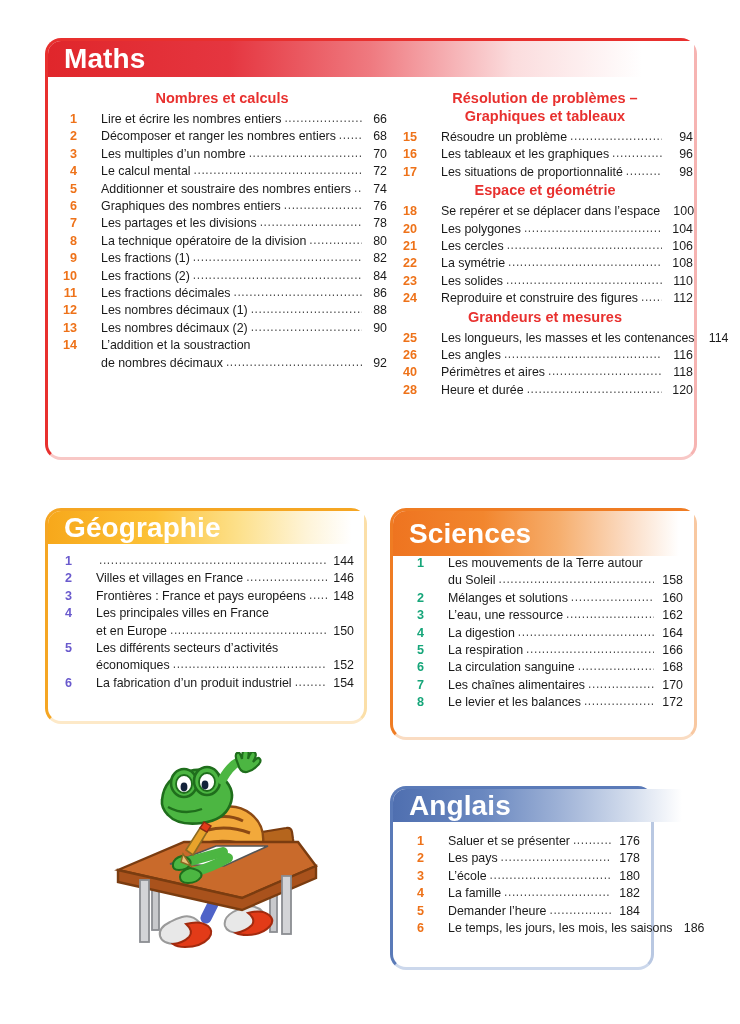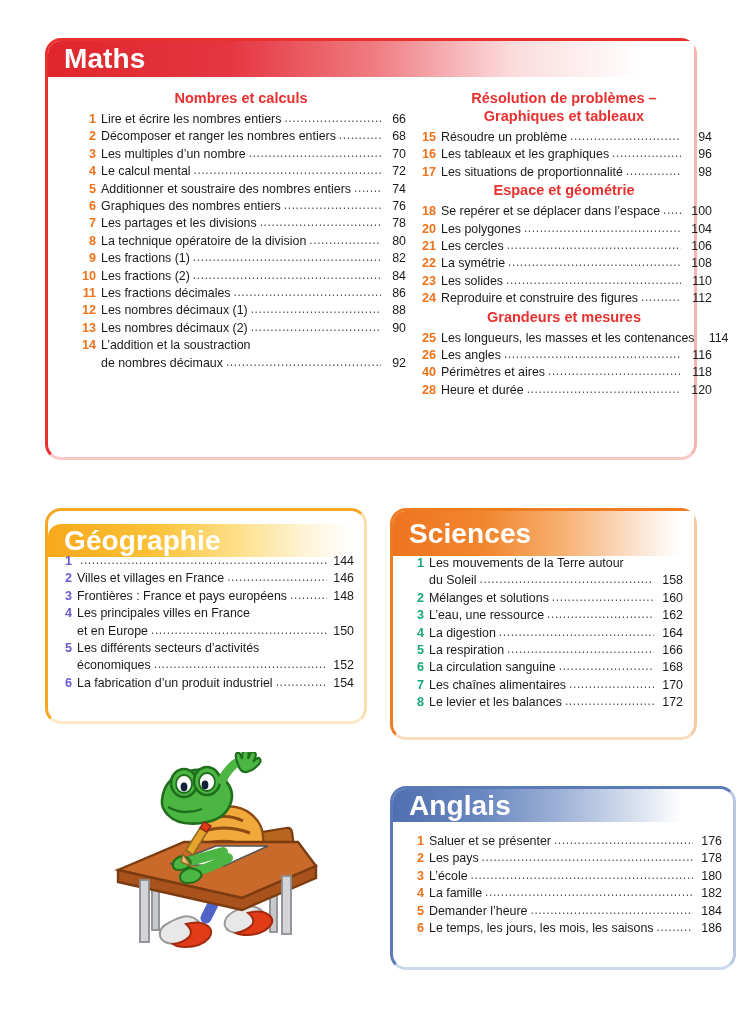--- a/index.html
+++ b/index.html
@@ -45,21 +45,20 @@
     padding-left: 16px;
     line-height: 34px;
     white-space: nowrap;
   }
   .card-body {
     position: absolute;
     left: 0;
     right: 0;
     top: 34px;
     bottom: 0;
-    padding-left: 19px;
   }
 
   
   #maths-card {
     left: 45px; top: 38px; width: 652px; height: 422px;
   }
   #maths-card .card-border {
     border: 3px solid #e8302e;
     border-right-color: #f6b4b2;
     border-bottom-color: #f8c8c6;
@@ -107,20 +106,21 @@
     font-weight: bold;
     text-align: right;
     padding-right: 5px;
     font-size: 12.6px;
   }
   ul.toc li .entry {
     flex: 1 1 auto;
     display: flex;
     align-items: flex-end;
     min-width: 0;
+    margin-left: 19px;
   }
   ul.toc li .label { white-space: nowrap; }
   ul.toc li .dots {
     flex: 1 1 auto;
     overflow: hidden;
     white-space: nowrap;
     color: #4a4a4a;
     margin: 0 1px 0 3px;
     font-size: 12px;
     letter-spacing: .6px;
@@ -143,21 +143,21 @@
   #geo-card {
     left: 45px; top: 508px; width: 322px; height: 216px;
   }
   #geo-card .card-border {
     border: 3px solid #f5a623;
     border-right-color: #fbdfa8;
     border-bottom-color: #fde9c8;
     border-radius: 16px;
   }
   #geo-card .card-head {
-    width: 316px; height: 33px; left: 3px; top: 16px;
+    width: 316px; height: 33px; left: 3px; top: 3px;
     border-radius: 13px 0 0 0;
     background: linear-gradient(to right, #f7a81b 0%, #fcc238 34%, #fde08a 60%, #fef4d8 82%, #ffffff 96%);
   }
   #geo-card .card-body { top: 36px; padding: 9px 13px 0 9px; box-sizing: border-box; }
   #geo-card ul.toc li .num { width: 18px; color: #6a5acd; }
   #geo-card ul.toc li .pg  { width: 26px; }
 
   
   #sci-card {
     left: 390px; top: 508px; width: 307px; height: 232px;
@@ -172,21 +172,21 @@
     width: 301px; height: 45px; left: 3px; top: 3px;
     border-radius: 13px 0 0 0;
     background: linear-gradient(to right, #ee7420 0%, #f2862e 30%, #f6ae6d 55%, #fbdcc4 78%, #ffffff 95%);
   }
   #sci-card .card-body { top: 36px; padding: 11px 14px 0 18px; box-sizing: border-box; }
   #sci-card ul.toc li .num { width: 16px; color: #17a67a; }
   #sci-card ul.toc li .pg  { width: 28px; }
 
   
   #ang-card {
-    left: 390px; top: 786px; width: 346px; height: 184px;
+    left: 390px; top: 786px; width: 264px; height: 184px;
   }
   #ang-card .card-border {
     border: 3px solid #5a7ab8;
     border-right-color: #b9c8e2;
     border-bottom-color: #ccd8ec;
     border-radius: 16px;
   }
   #ang-card .card-head {
     width: 301px; height: 33px; left: 3px; top: 3px;
     border-radius: 13px 0 0 0;

